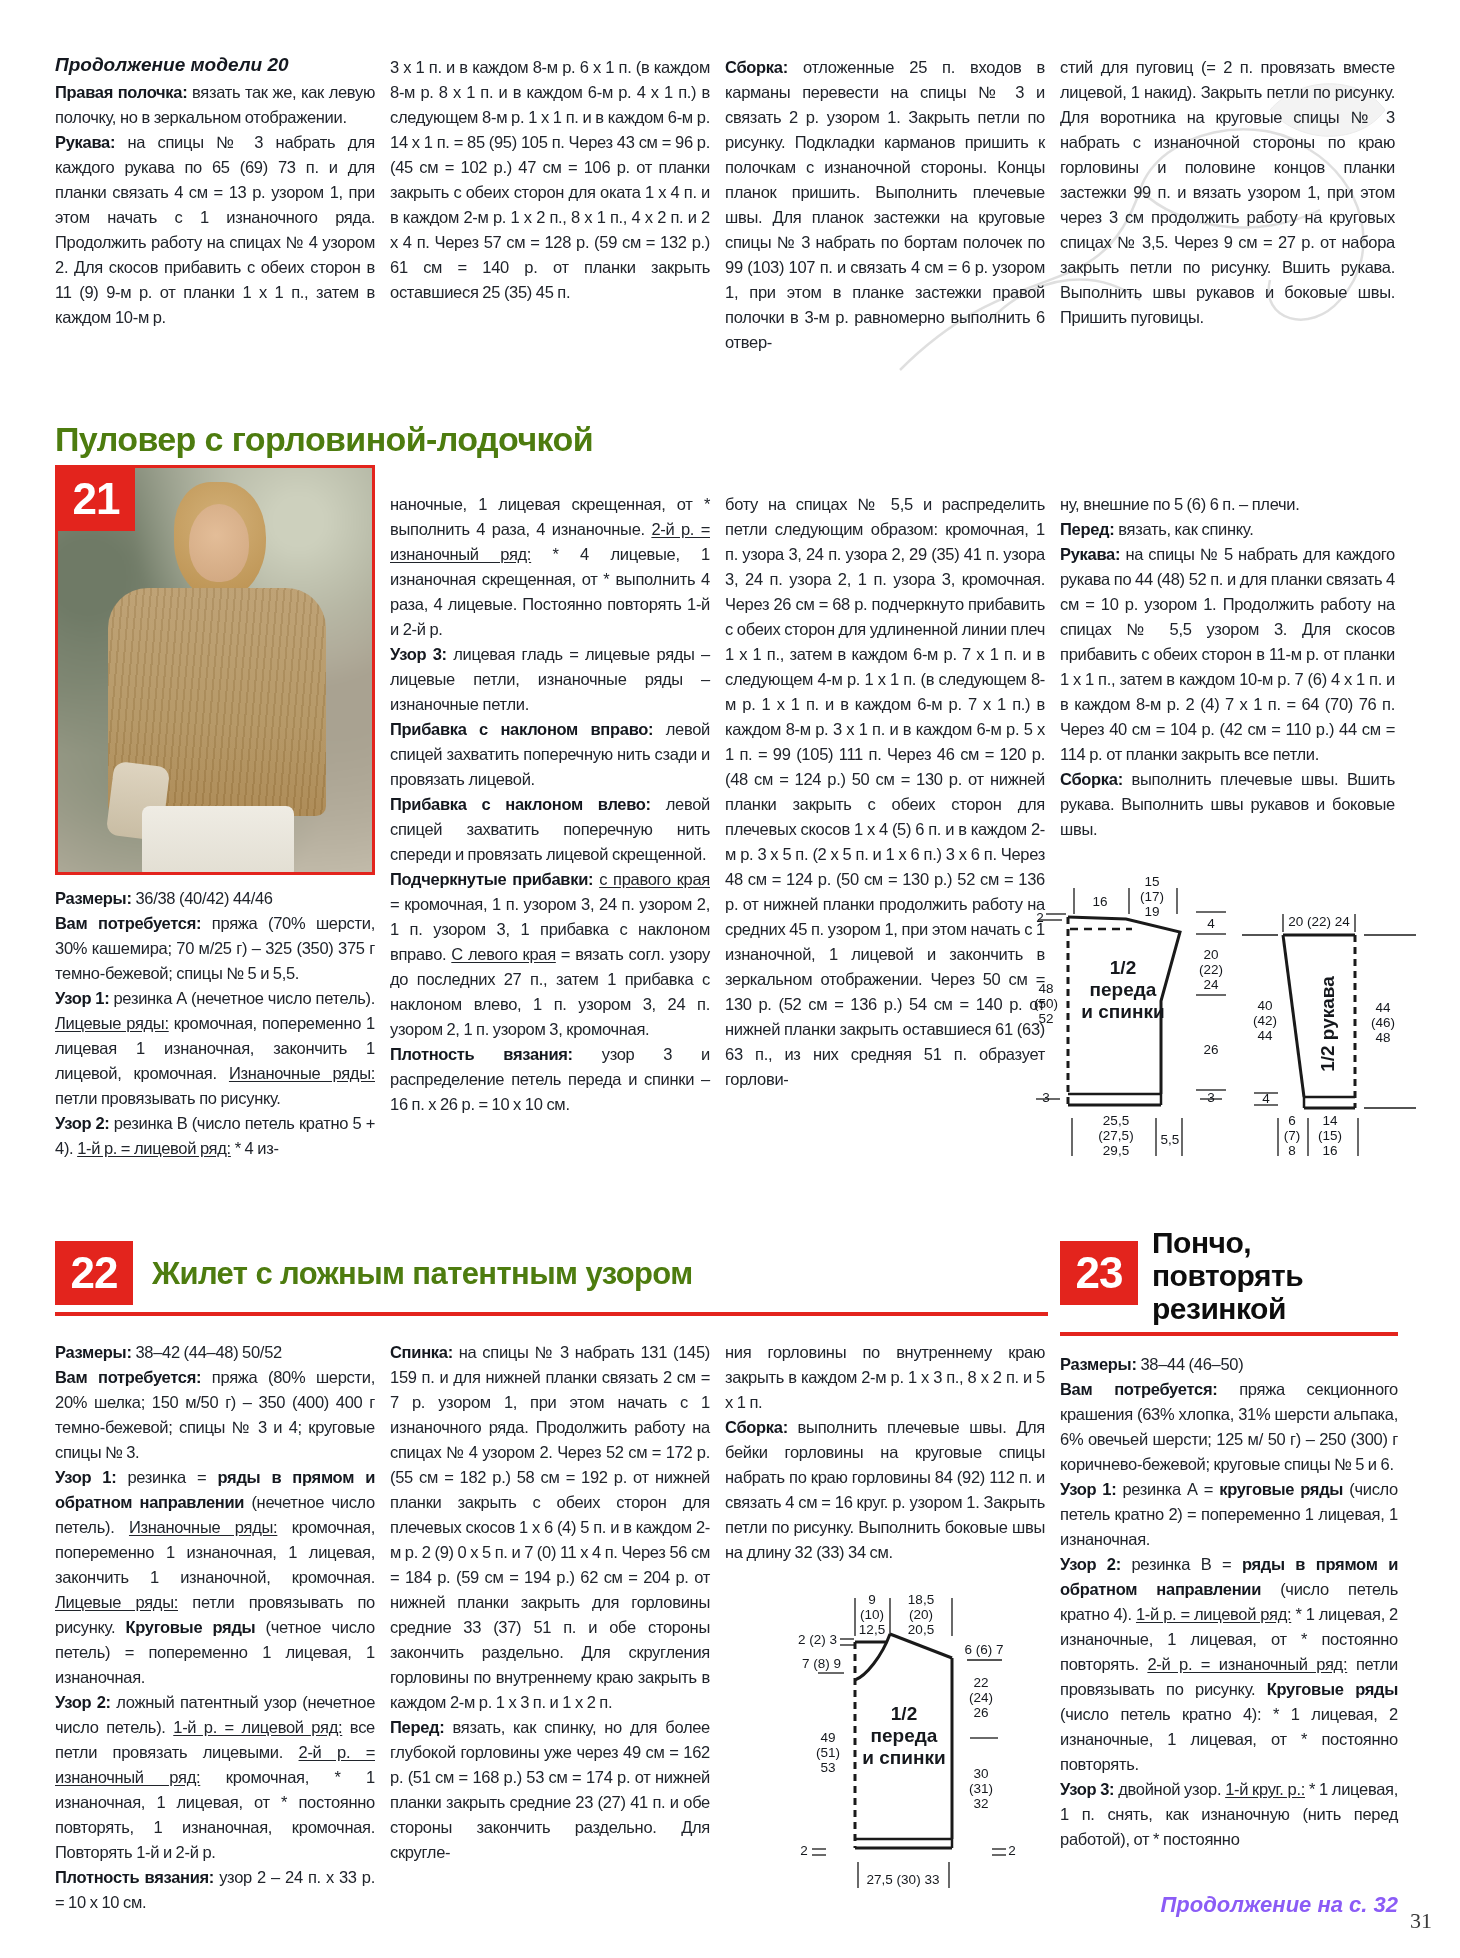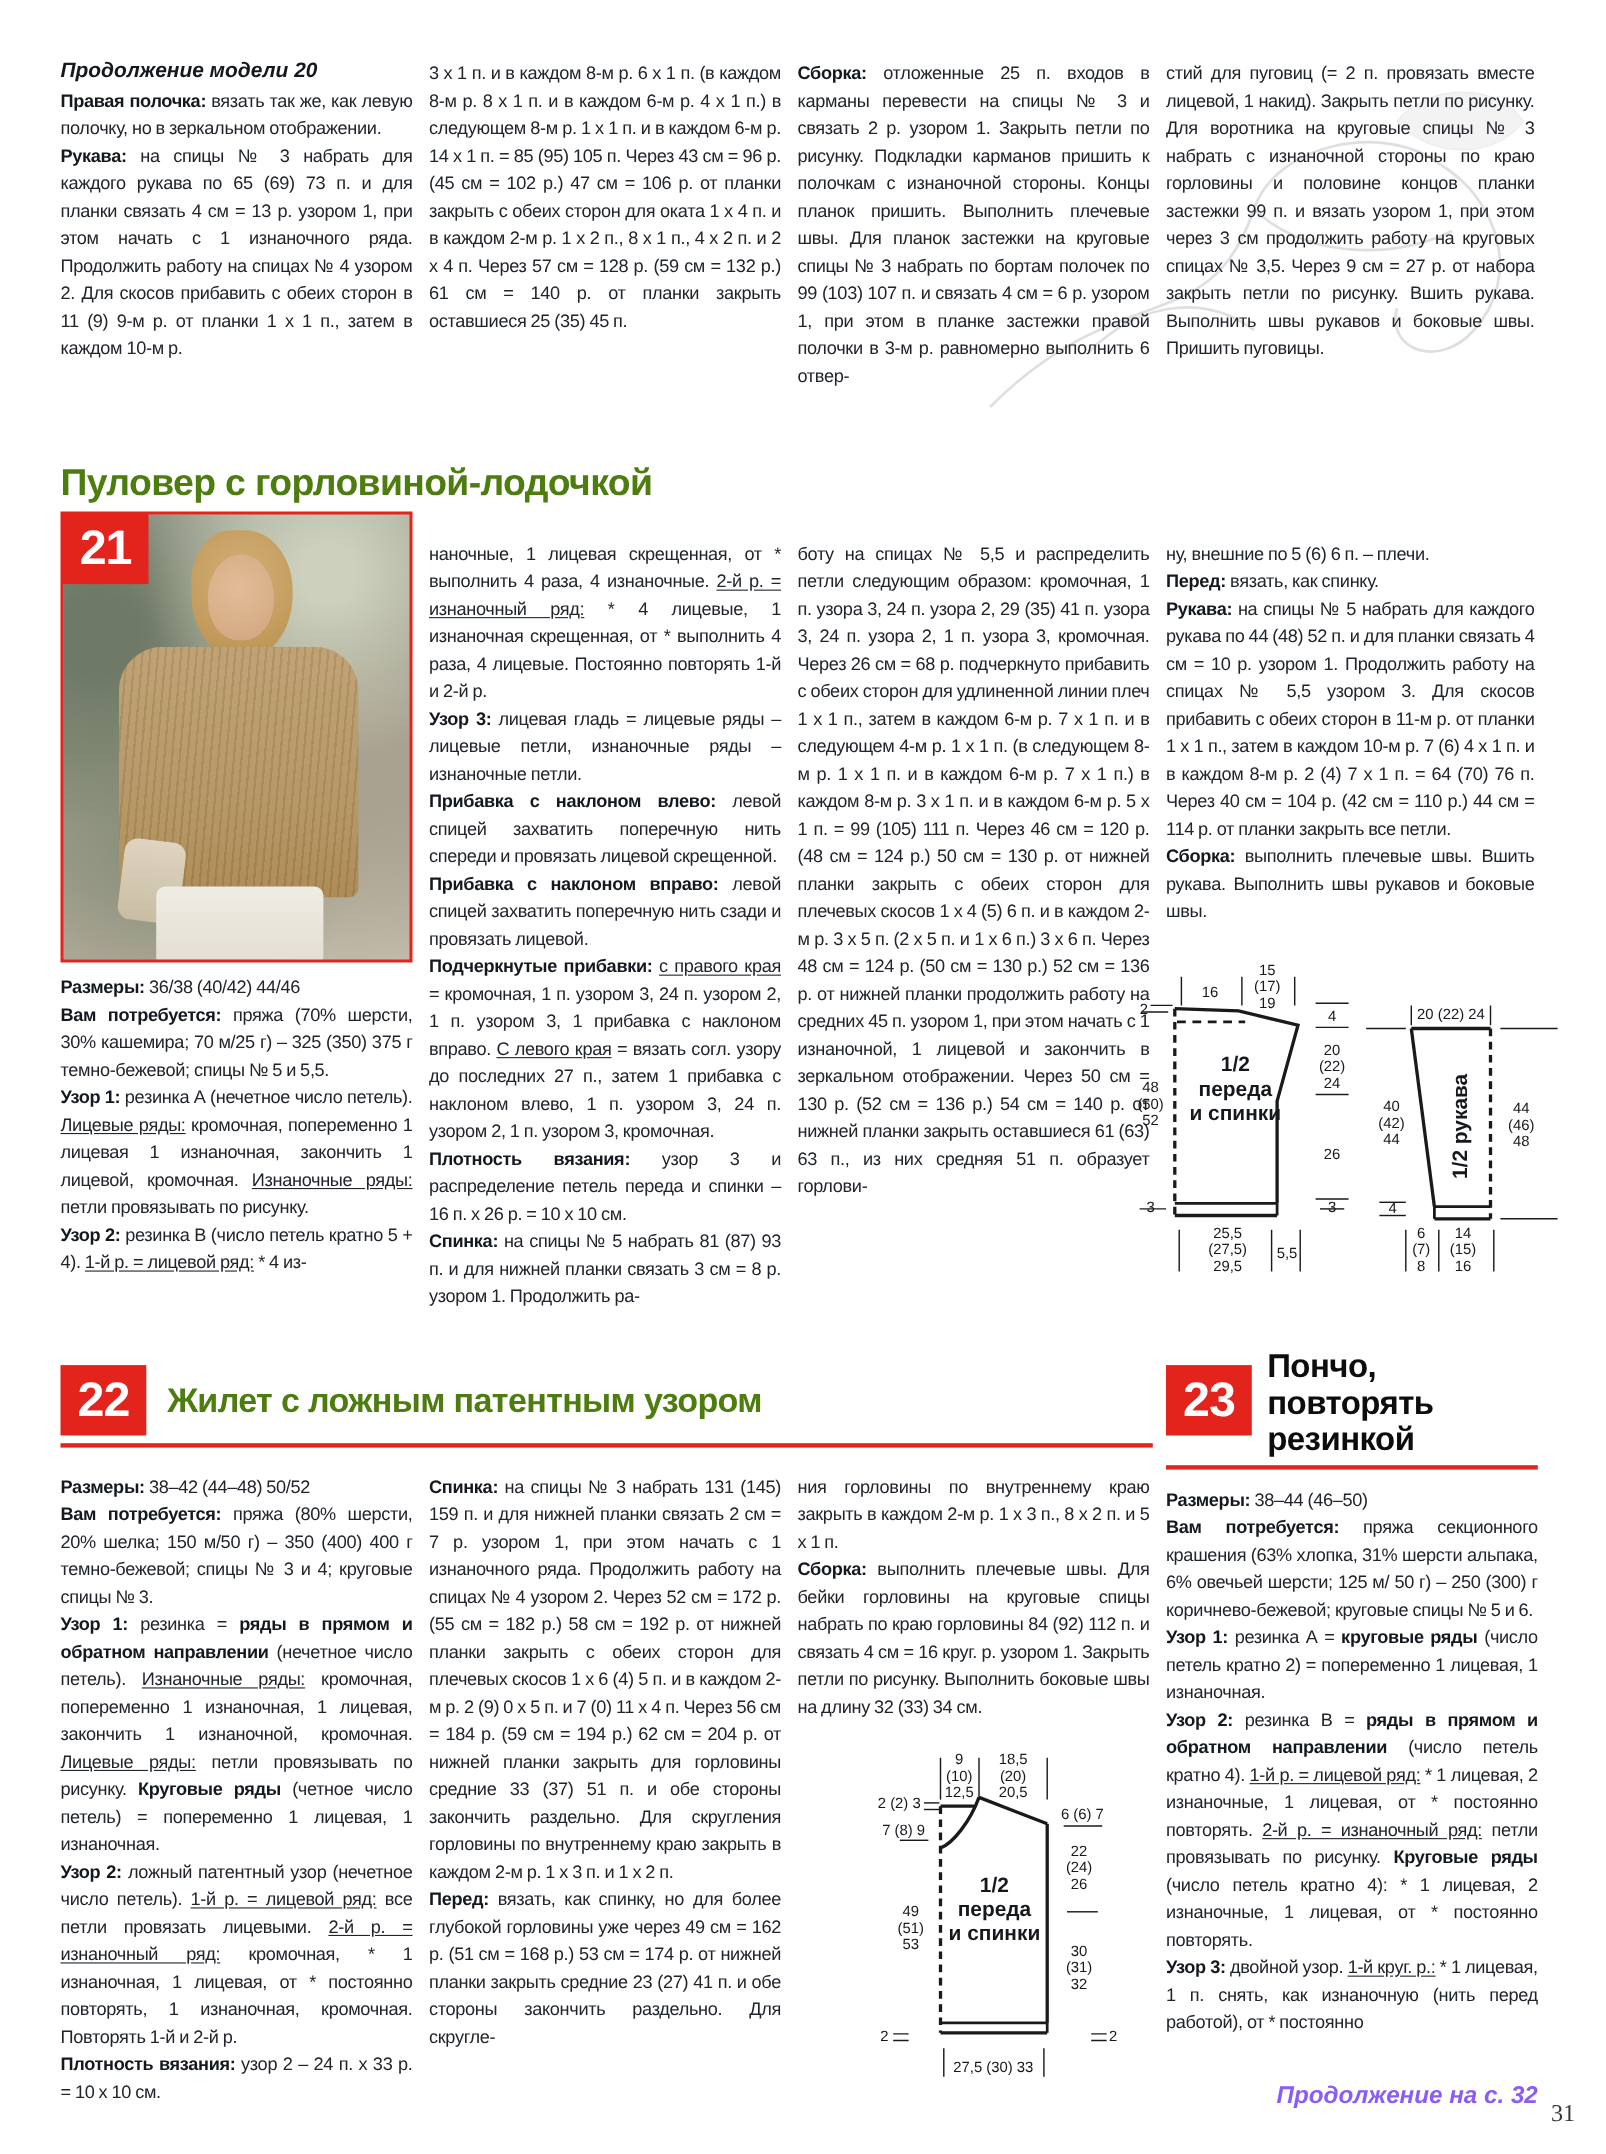--- a/index.html
+++ b/index.html
@@ -81,25 +81,24 @@
 
   <div class="col" style="left:55px;top:886px;width:320px">
       <p class="para"><b>Размеры:</b> 36/38 (40/42) 44/46</p>
       <p class="para"><b>Вам потребуется:</b> пряжа (70% шерсти, 30% кашемира; 70 м/25 г) – 325 (350) 375 г темно-бежевой; спицы № 5 и 5,5.</p>
       <p class="para"><b>Узор 1:</b> резинка А (нечетное число петель). <u>Лицевые ряды:</u> кромочная, попеременно 1 лицевая 1 изнаночная, закончить 1 лицевой, кромочная. <u>Изнаночные ряды:</u> петли провязывать по рисунку.</p>
       <p class="para"><b>Узор 2:</b> резинка В (число петель кратно 5 + 4). <u>1-й р. = лицевой ряд:</u> * 4 из-</p>
     </div>
   <div class="col" style="left:390px;top:492px;width:320px">
       <p class="para">наночные, 1 лицевая скрещенная, от * выполнить 4 раза, 4 изнаночные. <u>2-й р. = изнаночный ряд:</u> * 4 лицевые, 1 изнаночная скрещенная, от * выполнить 4 раза, 4 лицевые. Постоянно повторять 1-й и 2-й р.</p>
       <p class="para"><b>Узор 3:</b> лицевая гладь = лицевые ряды – лицевые петли, изнаночные ряды – изнаночные петли.</p>
+      <p class="para"><b>Прибавка с наклоном вправо:</b> левой спицей захватить поперечную нить сзади и провязать лицевой.</p>
       <p class="para"><b>Прибавка с наклоном влево:</b> левой спицей захватить поперечную нить спереди и провязать лицевой скрещенной.</p>
-      <p class="para"><b>Прибавка с наклоном вправо:</b> левой спицей захватить поперечную нить сзади и провязать лицевой.</p>
       <p class="para"><b>Подчеркнутые прибавки:</b> <u>с правого края</u> = кромочная, 1 п. узором 3, 24 п. узором 2, 1 п. узором 3, 1 прибавка с наклоном вправо. <u>С левого края</u> = вязать согл. узору до последних 27 п., затем 1 прибавка с наклоном влево, 1 п. узором 3, 24 п. узором 2, 1 п. узором 3, кромочная.</p>
       <p class="para"><b>Плотность вязания:</b> узор 3 и распределение петель переда и спинки – 16 п. х 26 р. = 10 х 10 см.</p>
-      <p class="para"><b>Спинка:</b> на спицы № 5 набрать 81 (87) 93 п. и для нижней планки связать 3 см = 8 р. узором 1. Продолжить ра-</p>
     </div>
   <div class="col" style="left:725px;top:492px;width:320px">
       <p class="para">боту на спицах № 5,5 и распределить петли следующим образом: кромочная, 1 п. узора 3, 24 п. узора 2, 29 (35) 41 п. узора 3, 24 п. узора 2, 1 п. узора 3, кромочная. Через 26 см = 68 р. подчеркнуто прибавить с обеих сторон для удлиненной линии плеч 1 х 1 п., затем в каждом 6-м р. 7 х 1 п. и в следующем 4-м р. 1 х 1 п. (в следующем 8-м р. 1 х 1 п. и в каждом 6-м р. 7 х 1 п.) в каждом 8-м р. 3 х 1 п. и в каждом 6-м р. 5 х 1 п. = 99 (105) 111 п. Через 46 см = 120 р. (48 см = 124 р.) 50 см = 130 р. от нижней планки закрыть с обеих сторон для плечевых скосов 1 х 4 (5) 6 п. и в каждом 2-м р. 3 х 5 п. (2 х 5 п. и 1 х 6 п.) 3 х 6 п. Через 48 см = 124 р. (50 см = 130 р.) 52 см = 136 р. от нижней планки продолжить работу на средних 45 п. узором 1, при этом начать с 1 изнаночной, 1 лицевой и закончить в зеркальном отображении. Через 50 см = 130 р. (52 см = 136 р.) 54 см = 140 р. от нижней планки закрыть оставшиеся 61 (63) 63 п., из них средняя 51 п. образует горлови-</p>
     </div>
   <div class="col" style="left:1060px;top:492px;width:335px">
       <p class="para">ну, внешние по 5 (6) 6 п. – плечи.</p>
       <p class="para"><b>Перед:</b> вязать, как спинку.</p>
       <p class="para"><b>Рукава:</b> на спицы № 5 набрать для каждого рукава по 44 (48) 52 п. и для планки связать 4 см = 10 р. узором 1. Продолжить работу на спицах № 5,5 узором 3. Для скосов прибавить с обеих сторон в 11-м р. от планки 1 х 1 п., затем в каждом 10-м р. 7 (6) 4 х 1 п. и в каждом 8-м р. 2 (4) 7 х 1 п. = 64 (70) 76 п. Через 40 см = 104 р. (42 см = 110 р.) 44 см = 114 р. от планки закрыть все петли.</p>
       <p class="para"><b>Сборка:</b> выполнить плечевые швы. Вшить рукава. Выполнить швы рукавов и боковые швы.</p>
     </div>

